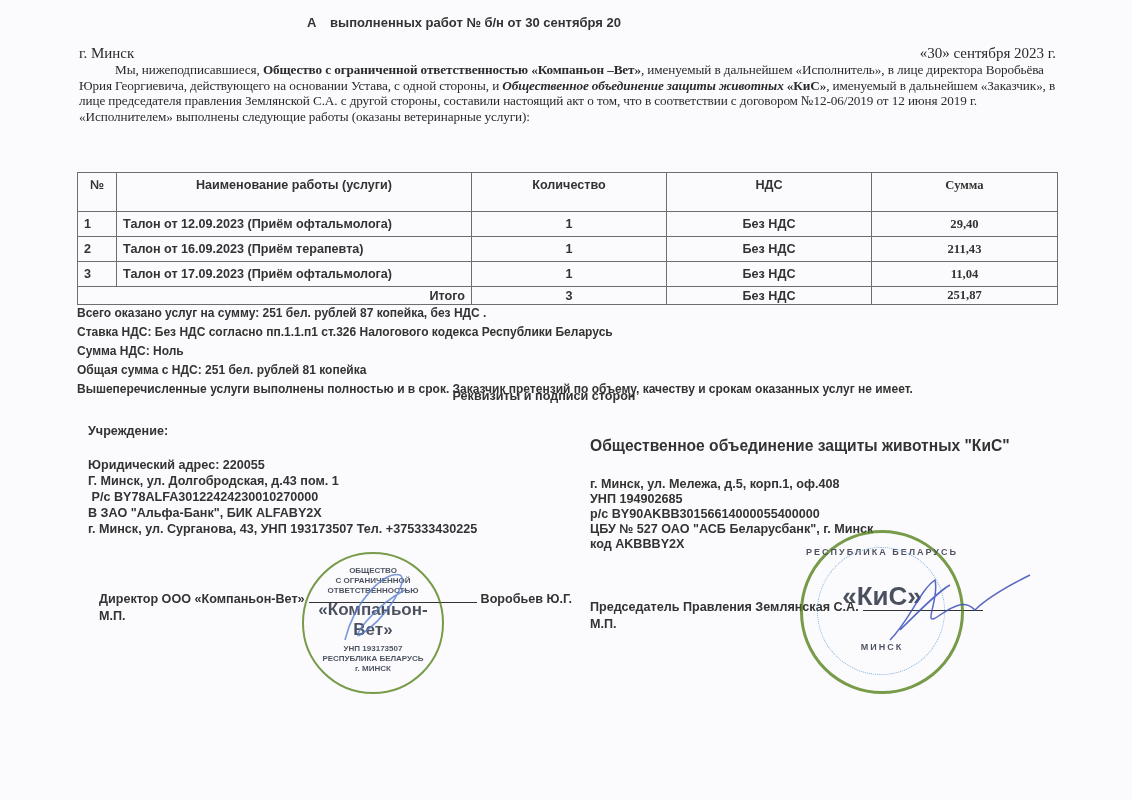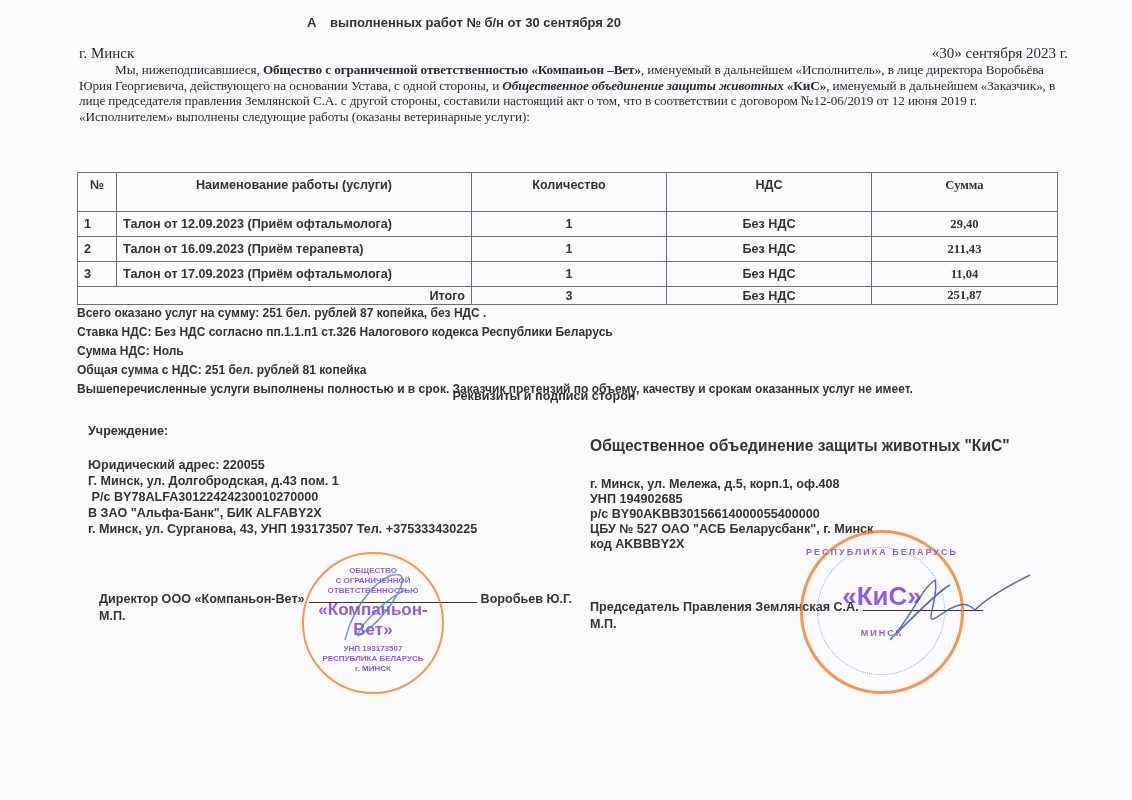--- a/index.html
+++ b/index.html
@@ -6,21 +6,21 @@
   body {
     width: 1132px; height: 800px; position: relative; overflow: hidden;
     background: #fbfbfd; color: #2a2a2e;
     font-family: "Liberation Sans", sans-serif;
   }
   .abs { position: absolute; }
   .serif { font-family: "Liberation Serif", serif; }
   .title { top: 15px; left: 0; width: 928px; text-align: center; font-weight: bold; font-size: 13px; color: #333; }
   .title .mask1 { display:inline-block; width: 10px; }
   .city { top: 45px; left: 79px; font-size: 15px; }
-  .date { top: 45px; right: 64px; font-size: 15px; }
+  .date { top: 45px; right: 76px; font-size: 15px; }
   .intro { top: 62px; left: 79px; width: 985px; font-size: 13.2px; line-height: 15.5px; text-indent: 36px; letter-spacing: -0.1px; }
   .intro b { font-weight: bold; }
   .intro .bi { font-weight: bold; font-style: italic; }
   table.works { position: absolute; top: 172px; left: 77px; width: 981px; border-collapse: collapse; font-size: 12.6px; font-weight: bold; color: #333; }
   table.works td, table.works th { border: 1px solid #6e6e72; padding: 0 6px; }
   table.works th { height: 33px; text-align: center; vertical-align: top; padding-top: 5px; font-weight: bold; }
   table.works td { height: 24px; }
   table.works tr.total td { height: 17px; }
   .c-num { width: 26px; }
   .c-name { width: 342px; }
@@ -34,21 +34,21 @@
   .left-block { top: 423px; left: 88px; font-size: 12.6px; font-weight: bold; line-height: 16px; color: #333; }
   .left-block .org { font-size: 15px; margin-top: 2px; }
   .left-block .gap { height: 18px; }
   .sign-left { top: 591px; left: 87px; font-size: 12.6px; font-weight: bold; line-height: 17px; color: #333; margin-left: 12px; }
   .sign-left .line { display: inline-block; width: 168px; border-bottom: 1px solid #333; margin: 0 4px; vertical-align: baseline; }
   .right-block { top: 437px; left: 590px; font-weight: bold; color: #333; }
   .right-block .org { font-size: 15.6px; }
   .right-block .det { margin-top: 22px; font-size: 12.6px; line-height: 15px; }
   .sign-right { top: 599px; left: 590px; font-size: 12.6px; font-weight: bold; line-height: 17px; color: #333; }
   .sign-right .line { display: inline-block; width: 120px; border-bottom: 1px solid #333; margin-left: 4px; }
-  .stamp { border-radius: 50%; border: 2px solid #f97316; color: #6d28d9; text-align: center; font-weight: bold; opacity: 0.75; }
+  .stamp { border-radius: 50%; border: 2px solid #4d7c0f; color: #0f172a; text-align: center; font-weight: bold; opacity: 0.75; }
   .stamp1 { left: 302px; top: 552px; width: 138px; height: 138px; }
   .stamp1 .t { font-size: 8px; line-height: 10px; }
   .stamp1 .big { font-size: 17px; line-height: 20px; font-family: "Liberation Sans Narrow", "Liberation Sans", sans-serif; margin: 4px 0; }
   .stamp2 { left: 800px; top: 530px; width: 158px; height: 158px; border-width: 3px; }
   .stamp2 .inner { position:absolute; left: 14px; top: 14px; width: 126px; height: 126px; border-radius:50%; border: 1px dotted #5a9ad6; }
   .stamp2 .t { font-size: 9px; letter-spacing: 2px; }
   .stamp2 .big { font-size: 26px; font-weight: bold; margin-top: 24px; }
   svg.sig { position: absolute; }
 </style>
 </head>
@@ -158,17 +158,17 @@
 <div class="abs sign-right">
   <div><span>Председатель Правления Землянская С.А.</span><span class="line"></span></div>
   <div>М.П.</div>
 </div>
 
 <div class="abs stamp stamp2">
   <div class="inner"></div>
   <div style="height:14px"></div>
   <div class="t">РЕСПУБЛИКА БЕЛАРУСЬ</div>
   <div class="big">«КиС»</div>
-  <div class="t" style="margin-top:16px">МИНСК</div>
+  <div class="t" style="margin-top:30px">МИНСК</div>
 </div>
 <svg class="sig" style="left:880px;top:570px" width="160" height="80" viewBox="0 0 160 80">
   <path d="M10 70 C 30 50, 40 20, 55 10 C 60 30, 40 60, 60 45 C 75 35, 85 30, 95 40 C 105 30, 120 20, 150 5 M 20 60 C 40 40, 60 20, 70 15" fill="none" stroke="#3b4fb8" stroke-width="1.5" opacity="0.85"></path>
 </svg>
 
 </body></html>

